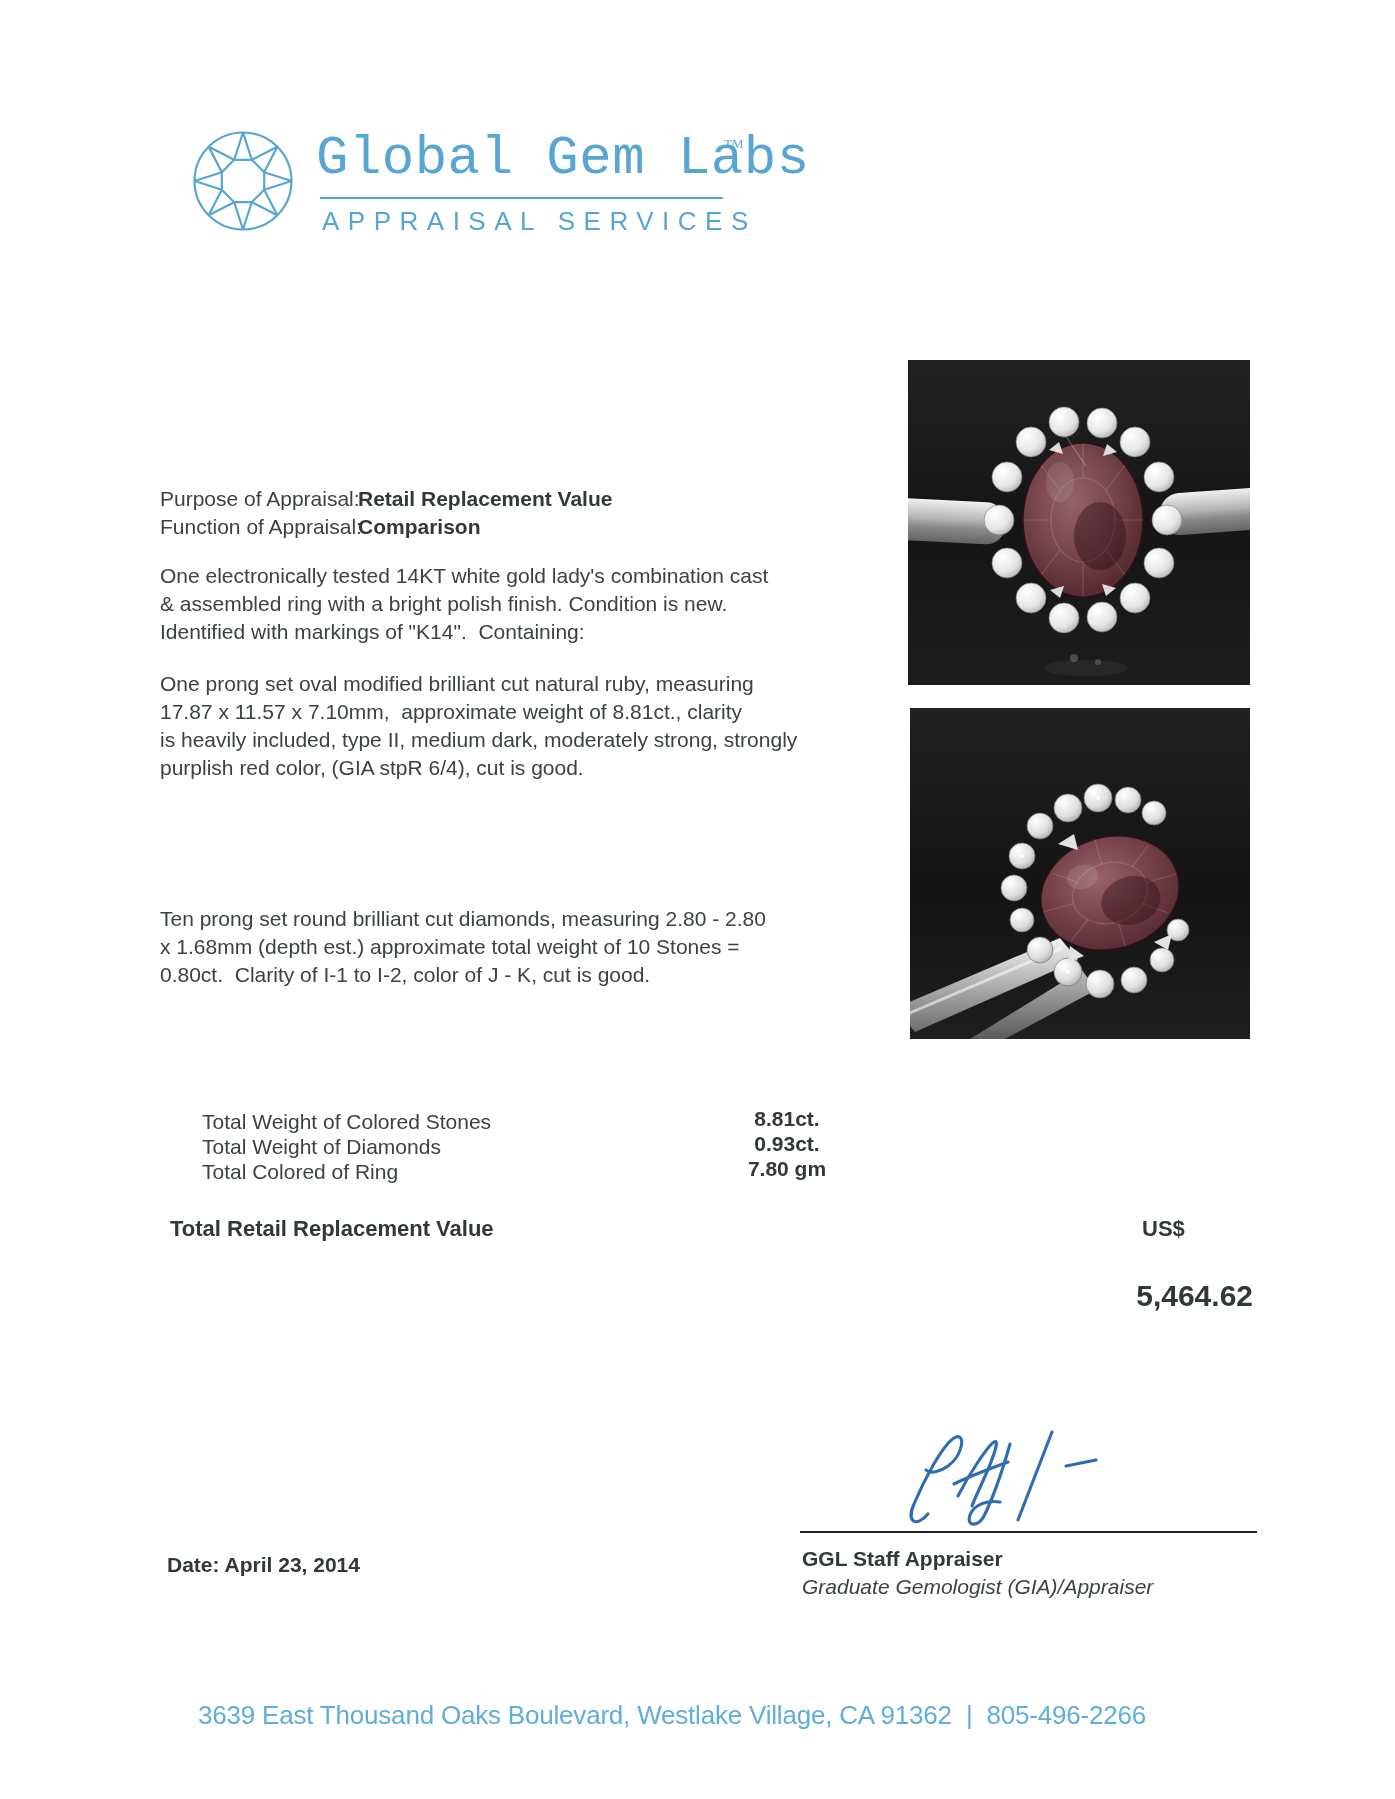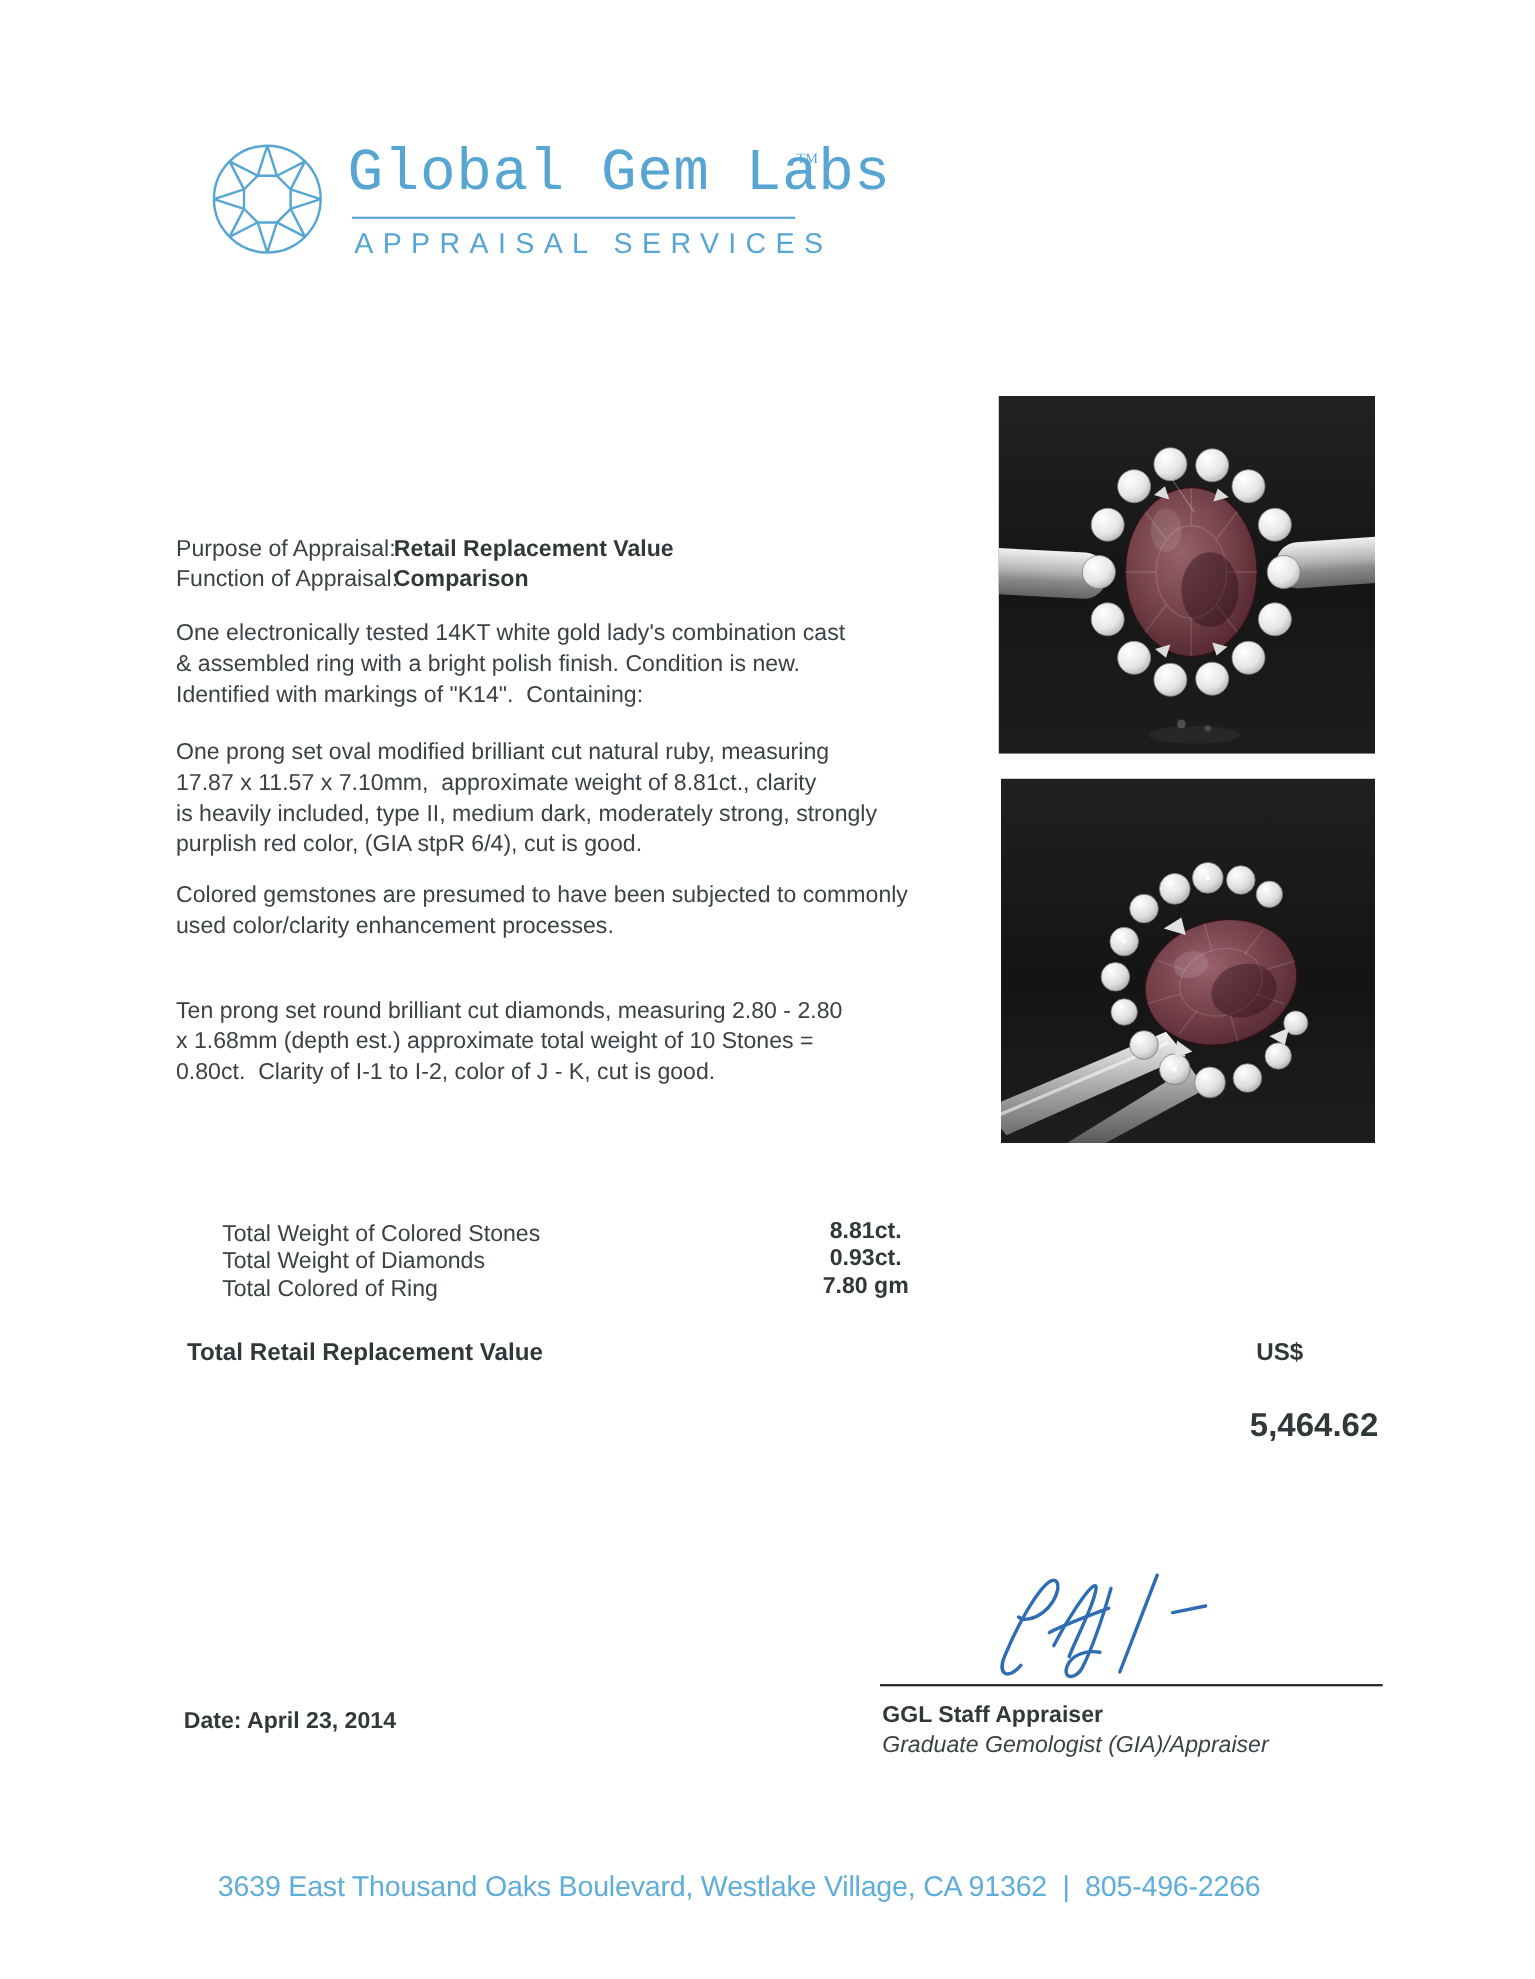--- a/index.html
+++ b/index.html
@@ -190,22 +190,20 @@
   <div class="t" style="left:160px;top:513px;">Function of Appraisal:</div>
   <div class="t b" style="left:358px;top:513px;">Comparison</div>
 
   <div class="t" style="left:160px;top:562px;width:780px;">One electronically tested 14KT white gold lady's combination cast
 &amp; assembled ring with a bright polish finish. Condition is new.
 Identified with markings of "K14".  Containing:</div>
   <div class="t" style="left:160px;top:670px;width:780px;">One prong set oval modified brilliant cut natural ruby, measuring
 17.87 x 11.57 x 7.10mm,  approximate weight of 8.81ct., clarity
 is heavily included, type II, medium dark, moderately strong, strongly
 purplish red color, (GIA stpR 6/4), cut is good.</div>
-  <div class="t" style="left:160px;top:800px;width:780px;">Colored gemstones are presumed to have been subjected to commonly
-used color/clarity enhancement processes.</div>
   <div class="t" style="left:160px;top:905px;width:780px;">Ten prong set round brilliant cut diamonds, measuring 2.80 - 2.80
 x 1.68mm (depth est.) approximate total weight of 10 Stones =
 0.80ct.  Clarity of I-1 to I-2, color of J - K, cut is good.</div>
 
   <div class="tot-label" style="top:1110px;">Total Weight of Colored Stones</div>
   <div class="tot-value" style="top:1107px;">8.81ct.</div>
   <div class="tot-label" style="top:1135px;">Total Weight of Diamonds</div>
   <div class="tot-value" style="top:1132px;">0.93ct.</div>
   <div class="tot-label" style="top:1160px;">Total Colored of Ring</div>
   <div class="tot-value" style="top:1157px;">7.80 gm</div>

